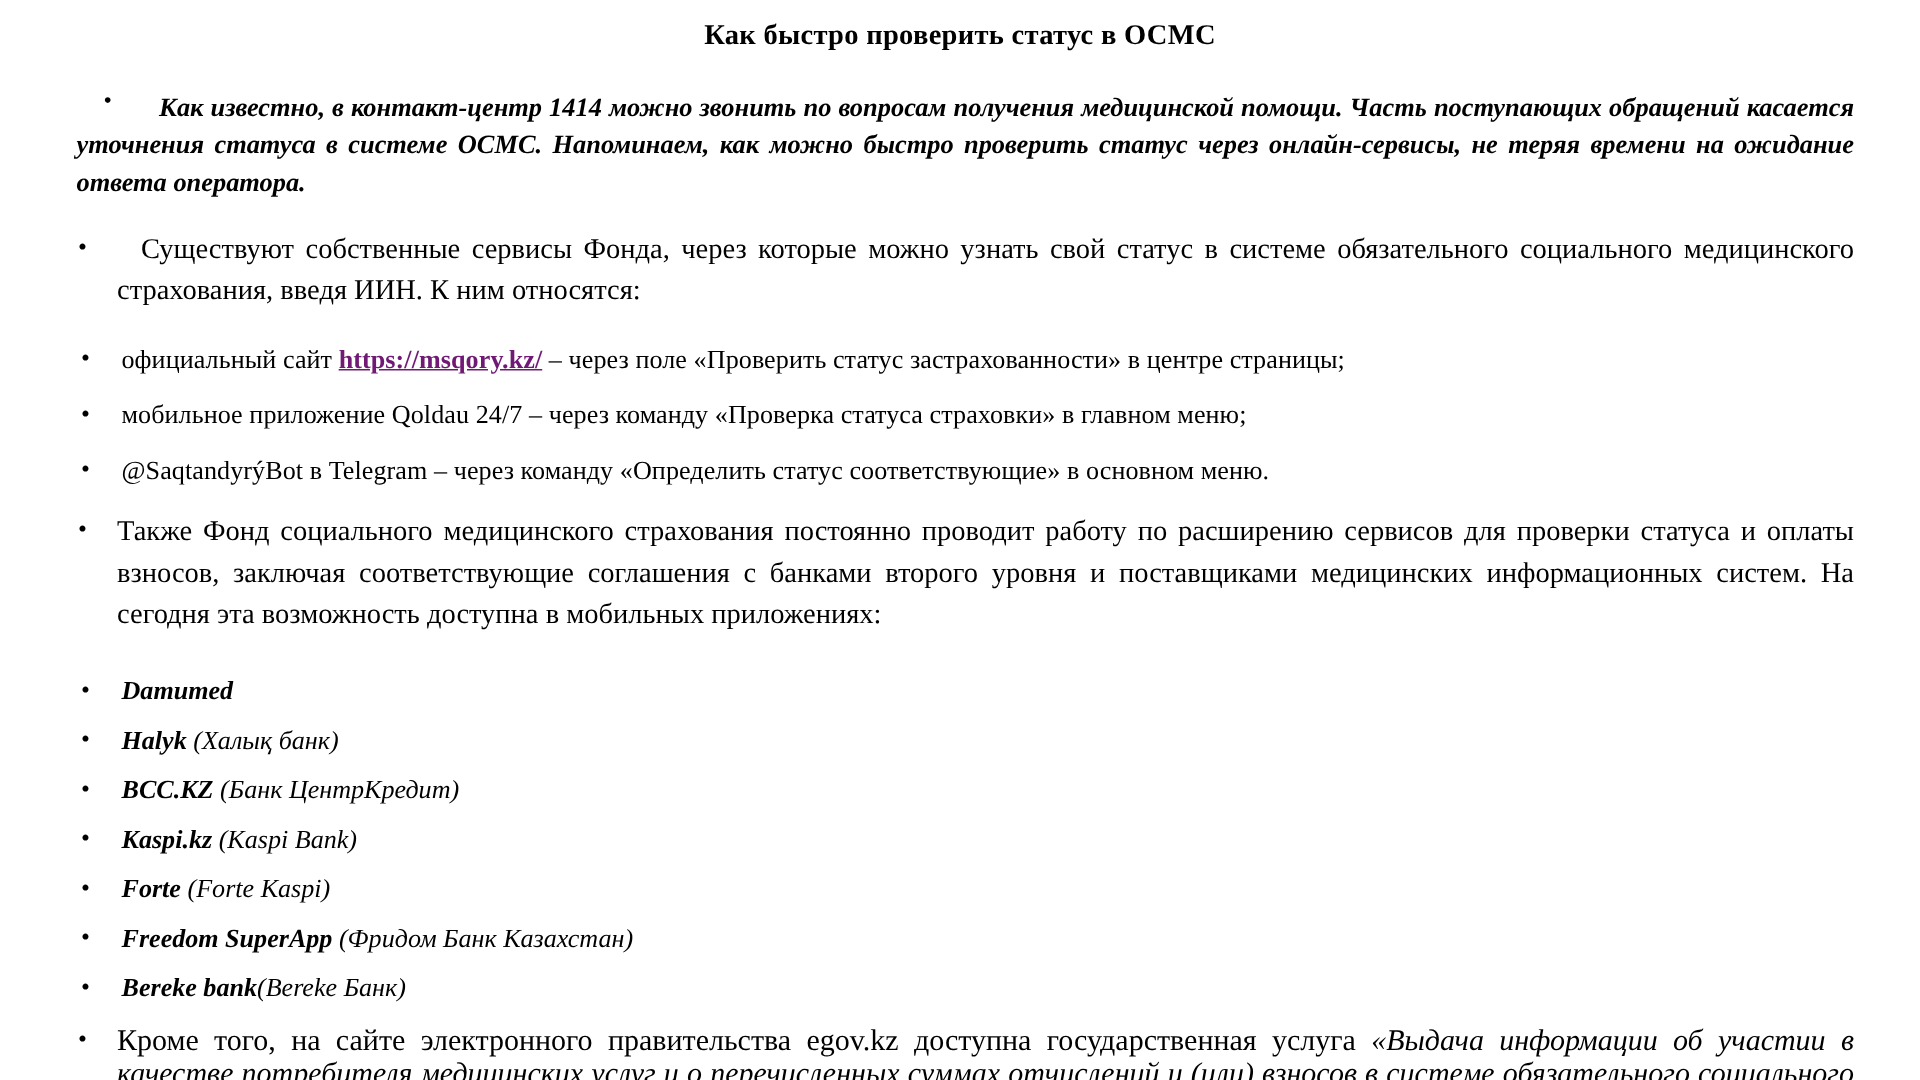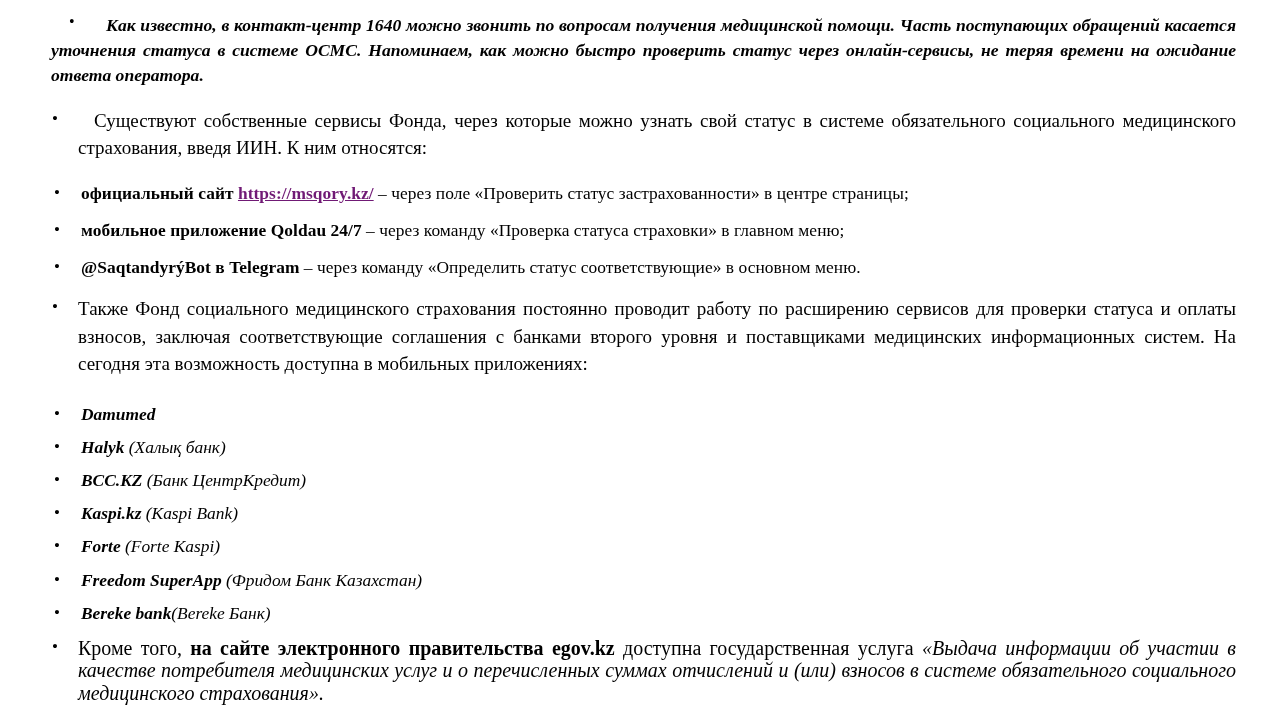--- a/index.html
+++ b/index.html
@@ -103,42 +103,43 @@
 
   
   .tight { margin-bottom: 0; }
   .tight .body {
     line-height: 1.12;
     font-size: 20px;
     text-align: justify;
   }
   .tight .bullet { line-height: 1.12; }
 
-  b, .b { font-weight: bold; margin-top: 16px; }
+  b, .b { font-weight: normal; margin-top: 16px; }
   i, .i { font-style: italic; }
   .bi { font-weight: bold; font-style: italic; margin-top: 31px; }
 
   a.link {
     color: #701a75;
     font-weight: bold;
     text-decoration: underline;
   }
 
   .spacer-sm { height: 9px; }
   .spacer-xs { height: 4px; }
 </style>
 </head>
 <body>
 
 <div class="page">
 
+  <h1 class="doc-title">Как быстро проверить  статус в ОСМС</h1>
 
   <div class="blk lead">
     <span class="bullet">•</span>
-    <span class="body">Как известно, в контакт-центр 1640 можно звонить по вопросам получения медицинской помощи. Часть поступающих обращений касается уточнения статуса в системе ОСМС. Напоминаем, как можно быстро проверить статус через онлайн-сервисы, не теряя времени на ожидание ответа оператора.</span>
+    <span class="body">Как известно, в контакт-центр 1414 можно звонить по вопросам получения медицинской помощи. Часть поступающих обращений касается уточнения статуса в системе ОСМС. Напоминаем, как можно быстро проверить статус через онлайн-сервисы, не теряя времени на ожидание ответа оператора.</span>
   </div>
 
   <div class="blk para">
     <span class="bullet">•</span>
     <span class="body first-indent">Существуют собственные сервисы Фонда, через которые можно узнать свой статус в системе обязательного социального медицинского страхования, введя ИИН. К ним относятся:</span>
   </div>
 
   <div class="spacer-xs"></div>
 
   <div class="blk item svc">

